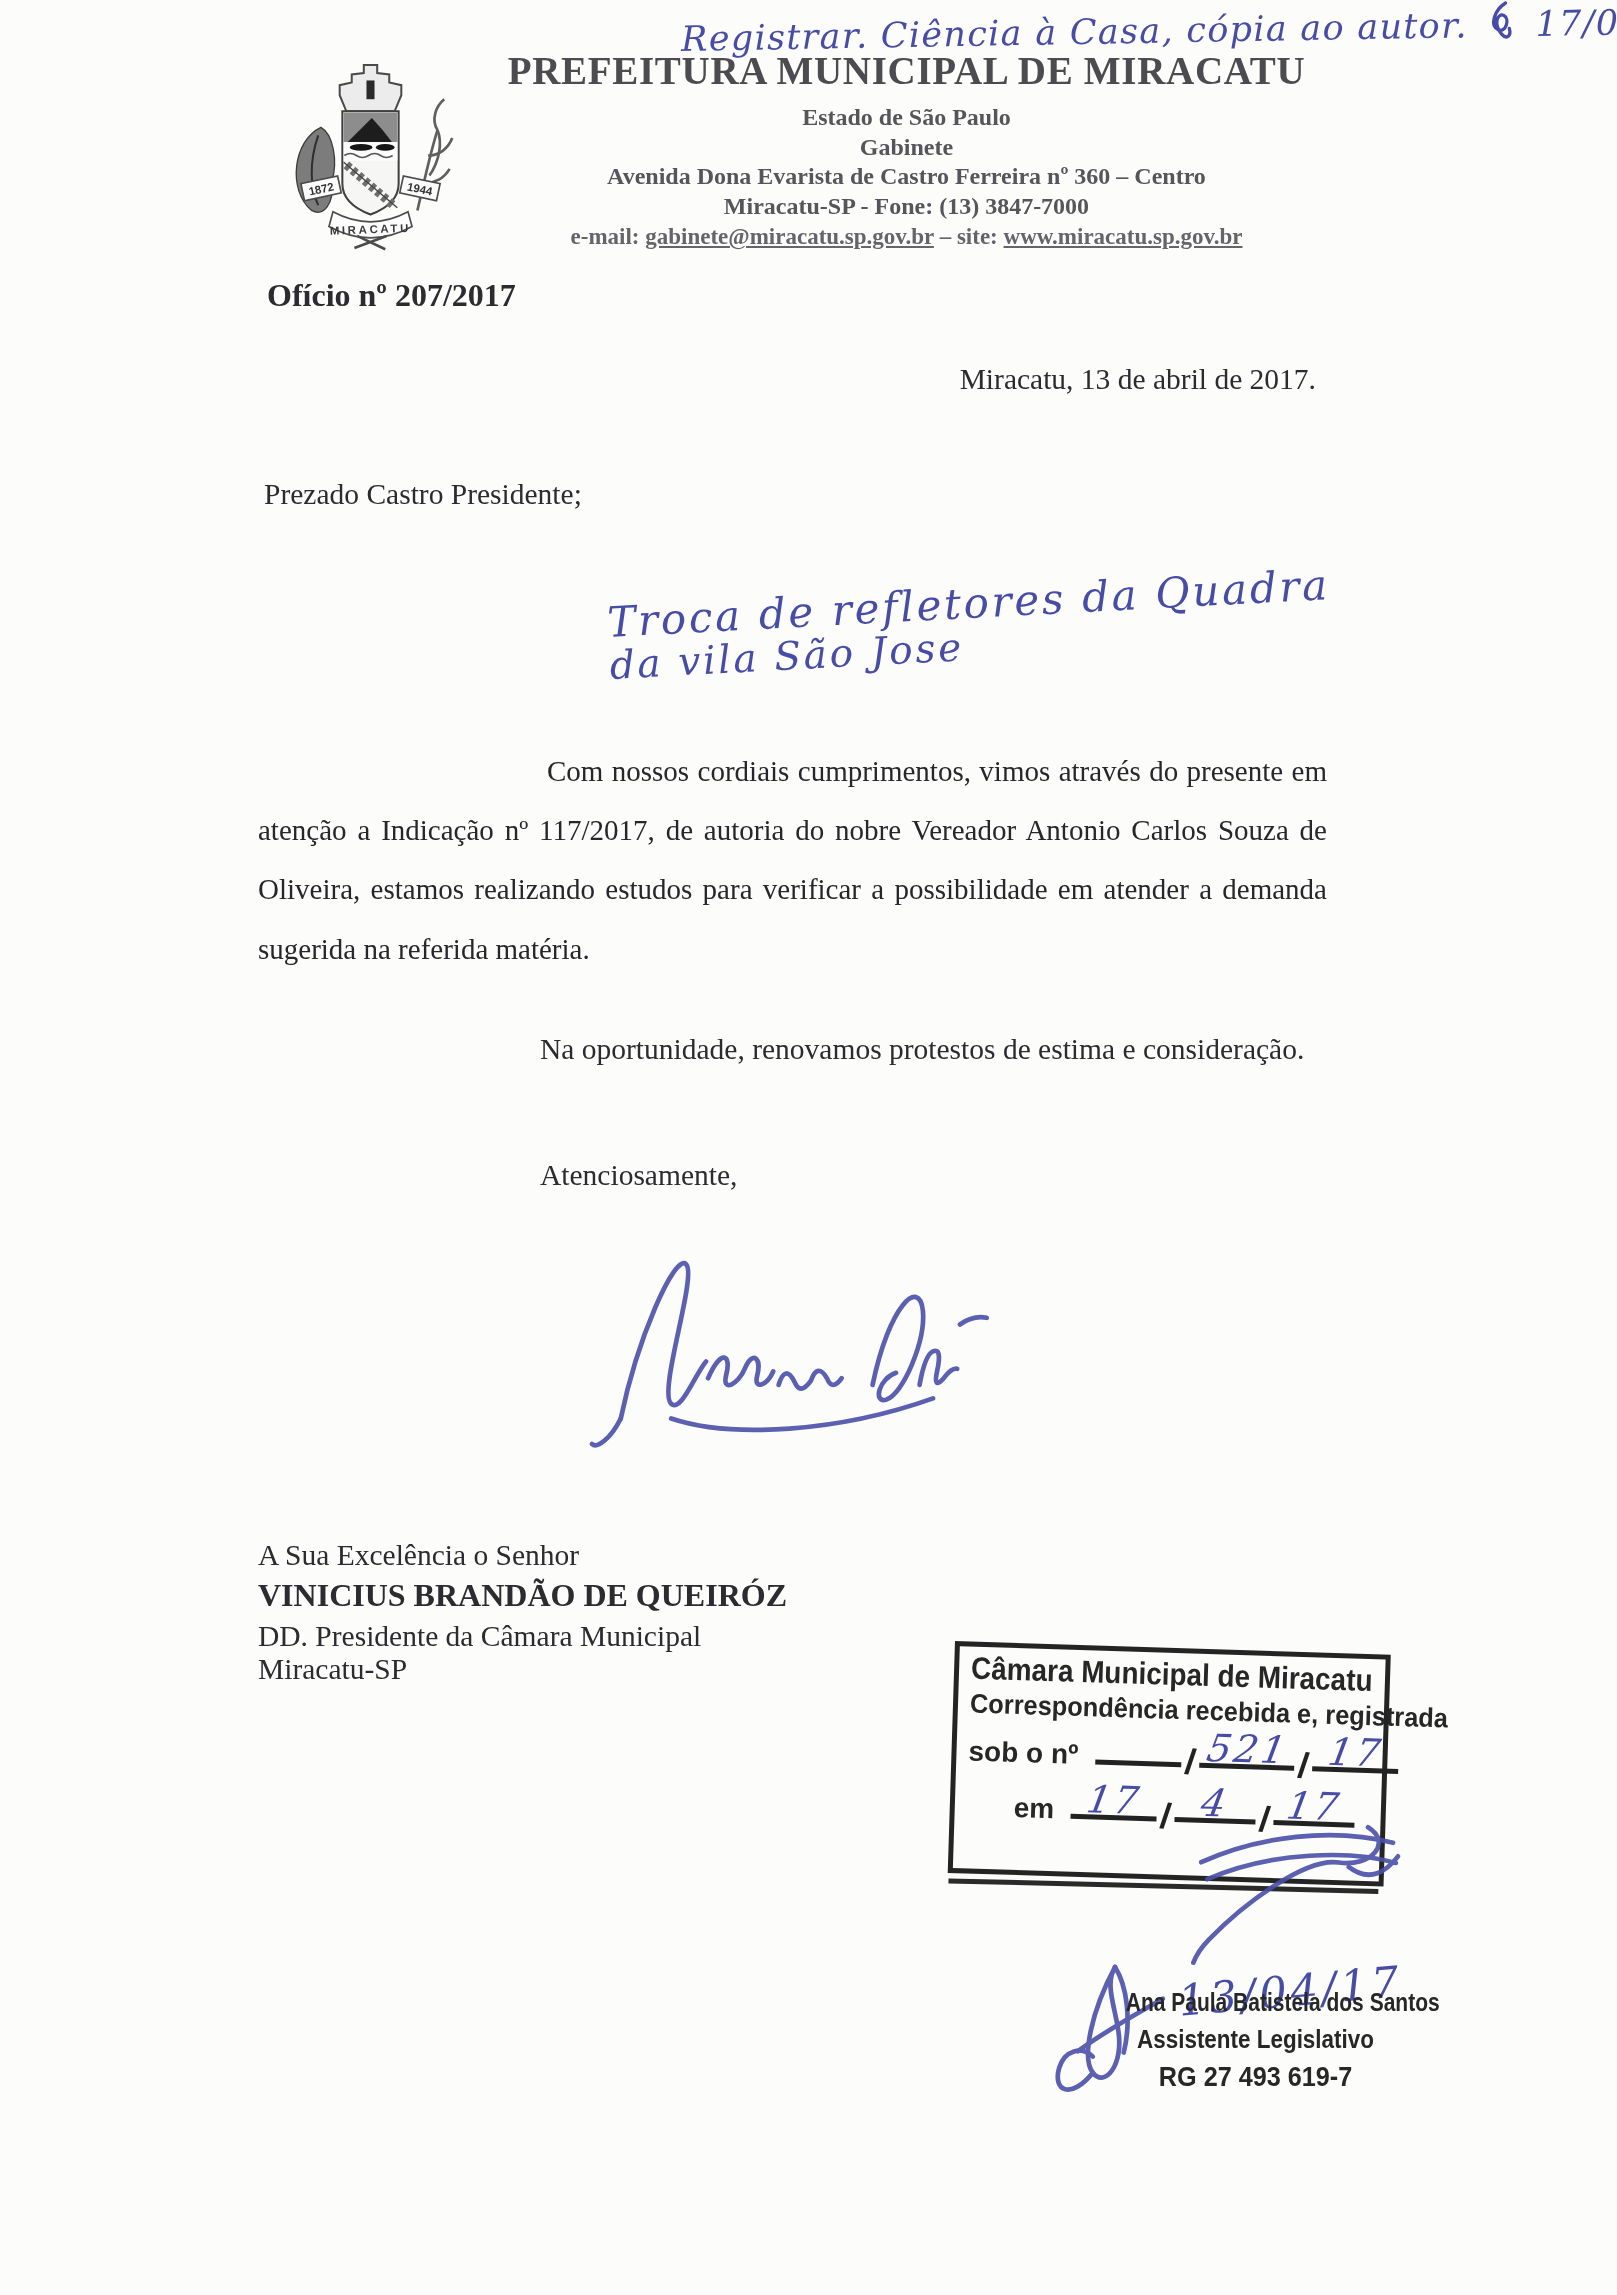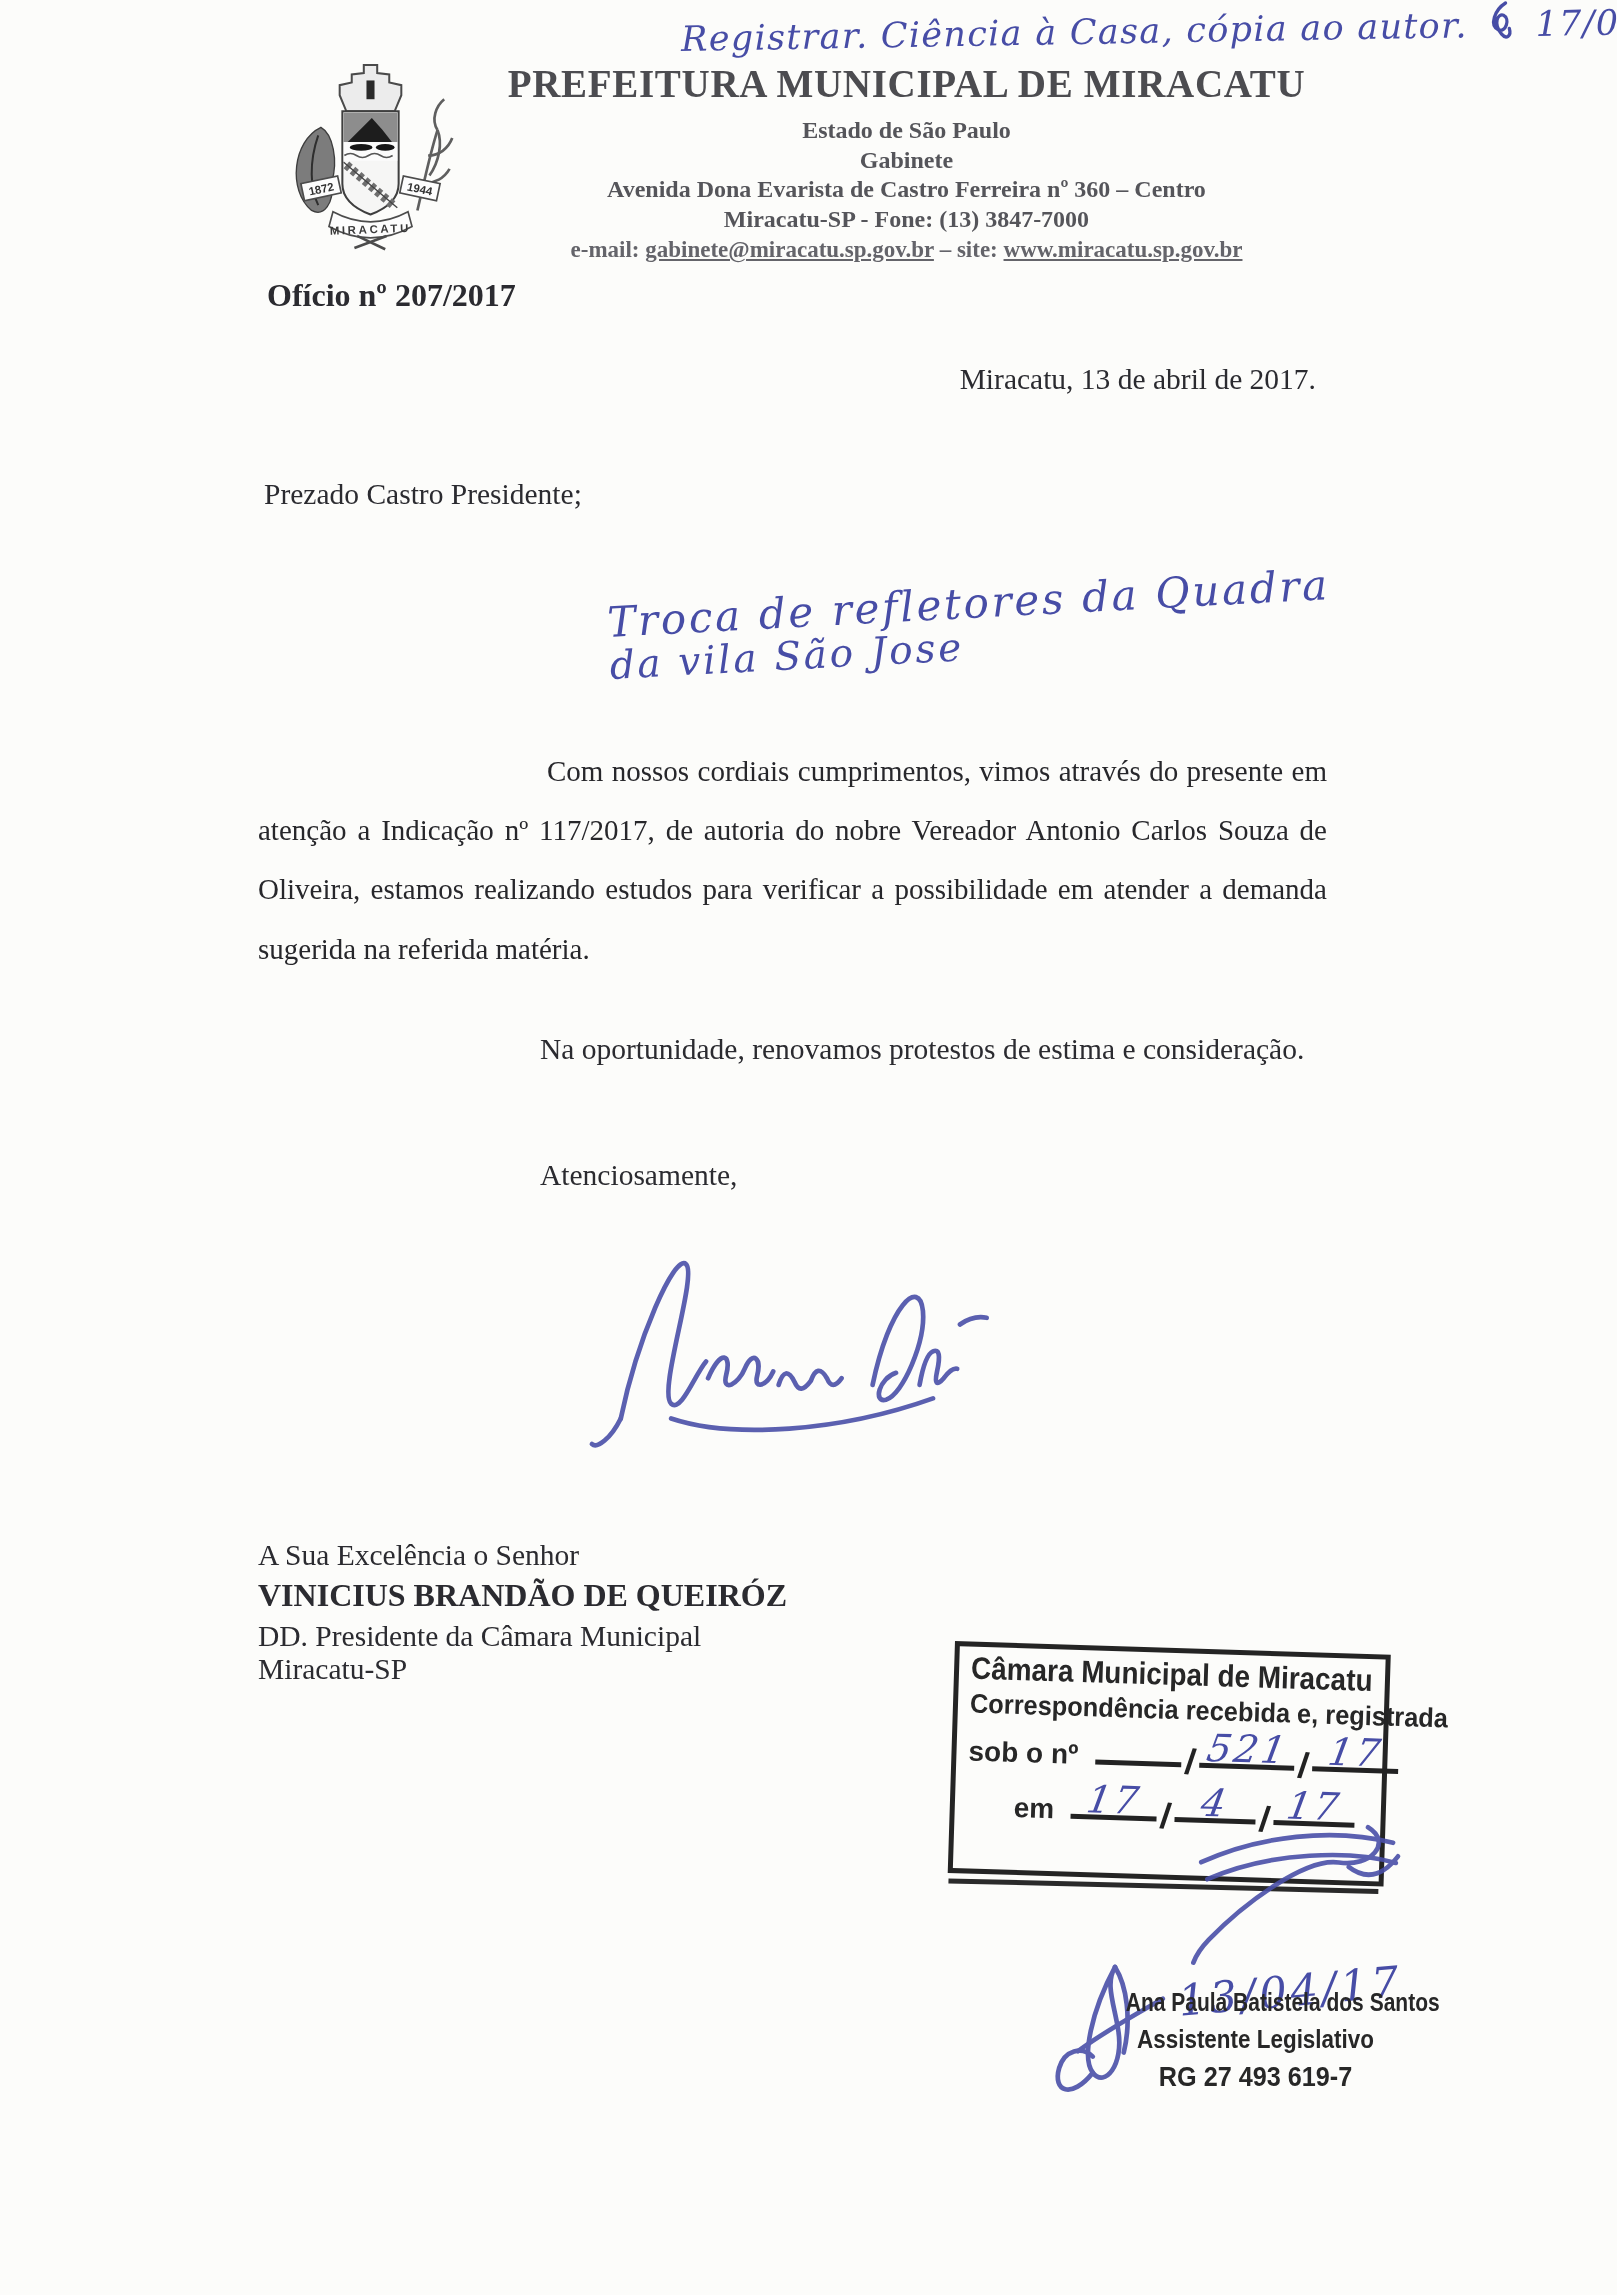--- a/index.html
+++ b/index.html
@@ -104,21 +104,21 @@
     <g transform="rotate(12 210 198)">
       <rect x="182" y="186" width="56" height="26" fill="#fdfdfd" stroke="#4c4c4c" stroke-width="2.5"></rect>
       <text x="210" y="206" text-anchor="middle" font-family="Liberation Sans, sans-serif" font-size="17" font-weight="bold" fill="#333">1944</text>
     </g>
 
     <path d="M80,234 Q136,264 192,234 L198,256 Q136,290 74,256 Z" fill="#fdfdfd" stroke="#4c4c4c" stroke-width="2.5"></path>
     <text x="136" y="266" text-anchor="middle" font-family="Liberation Sans, sans-serif" font-size="17" font-weight="bold" letter-spacing="4" fill="#3a3a3a" transform="rotate(-2 136 266)">MIRACATU</text>
     <path d="M112,288 L160,270 M116,270 L158,290" stroke="#4c4c4c" stroke-width="4" fill="none"></path>
   </svg>
 
-  <div class="abs center" style="left:497px;top:61px;width:819px;">
+  <div class="abs center" style="left:497px;top:48px;width:819px;">
     <div class="head-t" style="font-size:39px;color:#4c4c50;letter-spacing:0.7px;">PREFEITURA MUNICIPAL DE MIRACATU</div>
     <div class="head-t" style="font-size:24px;margin-top:11px;">Estado de São Paulo</div>
     <div class="head-t" style="font-size:24px;margin-top:2.7px;">Gabinete</div>
     <div class="head-t" style="font-size:24px;margin-top:2.7px;">Avenida Dona Evarista de Castro Ferreira nº 360 – Centro</div>
     <div class="head-t" style="font-size:24px;margin-top:2.7px;">Miracatu-SP - Fone: (13) 3847-7000</div>
     <div class="head-t" style="font-size:23px;margin-top:4px;color:#64646a;">
       <span>e-mail: </span><span class="u">gabinete@miracatu.sp.gov.br</span><span> – site: </span><span class="u">www.miracatu.sp.gov.br</span>
     </div>
   </div>
 

